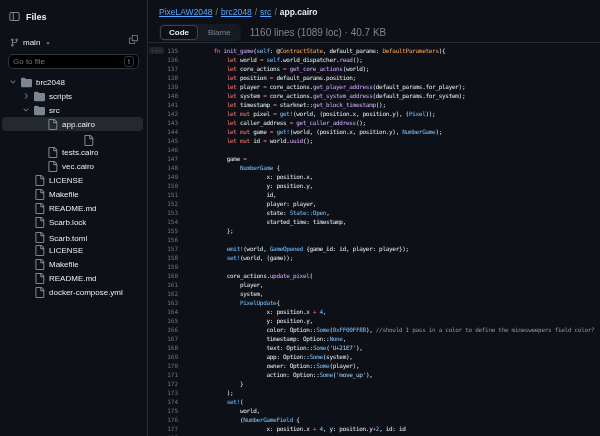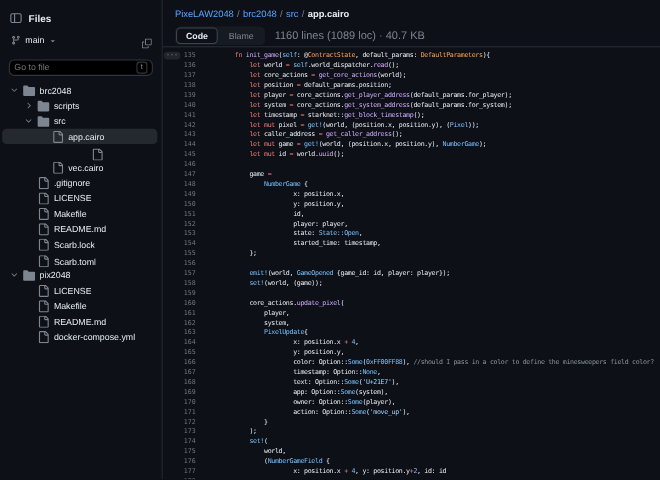--- a/index.html
+++ b/index.html
@@ -4,21 +4,21 @@
 <style>
   html,body{margin:0;padding:0;background:#0d1117;width:600px;height:436px;overflow:hidden;
     font-family:"Liberation Sans",sans-serif;color:#e6edf3;-webkit-font-smoothing:antialiased;}
   .app{width:600px;height:436px;display:flex;overflow:hidden;}
 
   
   .sidebar{width:148px;min-width:148px;box-sizing:border-box;border-right:1px solid #262c36;
     display:flex;flex-direction:column;padding-top:6px;background:#0d1117;}
   .sb-header{display:flex;align-items:center;gap:6px;padding:2px 9px;height:17px;}
   .sb-title{font-size:9px;font-weight:700;color:#e6edf3;}
-  .sb-branch-row{display:flex;align-items:flex-start;justify-content:space-between;padding:3px 7px 2px 7px;gap:20px;}
+  .sb-branch-row{display:flex;align-items:flex-end;justify-content:space-between;padding:3px 7px 2px 7px;gap:20px;}
   .branch-btn{display:flex;align-items:center;gap:4px;background:transparent;border:none;
     color:#e6edf3;font-size:8px;font-family:inherit;padding:2px 3px;border-radius:4px;cursor:pointer;}
   .icon-btn{background:transparent;border:none;padding:2px;cursor:pointer;border-radius:4px;}
   .sb-search{padding:3px 8px 4px 8px;}
   .search-box{display:flex;align-items:center;justify-content:space-between;border:1px solid #30363d;
     border-radius:5px;padding:1px 4px;height:15px;background:#000000;box-sizing:border-box;}
   .search-box input{background:transparent;border:none;outline:none;color:#7d8590;font-size:8px;
     width:92px;font-family:inherit;padding:0;}
   kbd{border:1px solid #30363d;border-radius:3px;font-size:7px;color:#7d8590;padding:0 3px;
     line-height:9px;font-family:inherit;}
@@ -28,21 +28,21 @@
   .tree-row.selected{background:rgba(177,186,196,0.14);}
   .tree-row .caret{width:9px;min-width:9px;display:inline-flex;justify-content:center;}
   .tree-row .ficon{display:inline-flex;}
   .tree-label{overflow:hidden;text-overflow:ellipsis;}
   .muted-fill{fill:#7d8590;}
 
   
   .main{flex:1;display:flex;flex-direction:column;min-width:0;background:#0d1117;}
   .breadcrumb{height:23px;min-height:23px;display:flex;align-items:center;padding:0 11px;
     font-size:8.5px;gap:3px;}
-  .bc-link{color:#58a6ff;cursor:pointer;}
+  .bc-link{color:#58a6ff;cursor:pointer;text-decoration:underline;}
   .bc-sep{color:#7d8590;}
   .bc-current{color:#e6edf3;font-weight:700;}
   .toolbar{height:19px;min-height:19px;display:flex;align-items:center;gap:9px;padding:0 11px;
     border-bottom:1px solid #262c36;}
   .segmented{display:flex;background:#161b22;border-radius:5px;padding:1px;gap:1px;}
   .seg{font-size:8px;font-family:inherit;padding:1px 8px;color:#7d8590;border-radius:4px;
     border:1px solid transparent;background:transparent;cursor:pointer;line-height:11px;}
   .seg.active{color:#e6edf3;background:#0d1117;border-color:#3d444d;font-weight:700;}
   .meta{font-size:10px;color:#7d8590;}
 
@@ -166,38 +166,38 @@
           </span>
           <span class="tree-label">lib.cairo</span>
         </div>
         <div class="tree-row" style="padding-left: 32px;">
           <span class="caret"></span>
           <span class="ficon">
             <svg width="11" height="11" viewBox="0 0 16 16">
               <path fill="#7d8590" d="M2 1.75C2 .784 2.784 0 3.75 0h6.586c.464 0 .909.184 1.237.513l2.914 2.914c.329.328.513.773.513 1.237v9.586A1.75 1.75 0 0 1 13.25 16h-9.5A1.75 1.75 0 0 1 2 14.25Zm1.75-.25a.25.25 0 0 0-.25.25v12.5c0 .138.112.25.25.25h9.5a.25.25 0 0 0 .25-.25V6h-2.75A1.75 1.75 0 0 1 9 4.25V1.5Zm6.75.062V4.25c0 .138.112.25.25.25h2.688l-.011-.013-2.914-2.914-.013-.011Z"></path>
             </svg>
           </span>
+          <span class="tree-label">tests.cairo</span>
+        </div>
+        <div class="tree-row" style="padding-left: 32px;">
+          <span class="caret"></span>
+          <span class="ficon">
+            <svg width="11" height="11" viewBox="0 0 16 16">
+              <path fill="#7d8590" d="M2 1.75C2 .784 2.784 0 3.75 0h6.586c.464 0 .909.184 1.237.513l2.914 2.914c.329.328.513.773.513 1.237v9.586A1.75 1.75 0 0 1 13.25 16h-9.5A1.75 1.75 0 0 1 2 14.25Zm1.75-.25a.25.25 0 0 0-.25.25v12.5c0 .138.112.25.25.25h9.5a.25.25 0 0 0 .25-.25V6h-2.75A1.75 1.75 0 0 1 9 4.25V1.5Zm6.75.062V4.25c0 .138.112.25.25.25h2.688l-.011-.013-2.914-2.914-.013-.011Z"></path>
+            </svg>
+          </span>
           <span class="tree-label">vec.cairo</span>
         </div>
         <div class="tree-row" style="padding-left: 19px;">
           <span class="caret"></span>
           <span class="ficon">
             <svg width="11" height="11" viewBox="0 0 16 16">
               <path fill="#7d8590" d="M2 1.75C2 .784 2.784 0 3.75 0h6.586c.464 0 .909.184 1.237.513l2.914 2.914c.329.328.513.773.513 1.237v9.586A1.75 1.75 0 0 1 13.25 16h-9.5A1.75 1.75 0 0 1 2 14.25Zm1.75-.25a.25.25 0 0 0-.25.25v12.5c0 .138.112.25.25.25h9.5a.25.25 0 0 0 .25-.25V6h-2.75A1.75 1.75 0 0 1 9 4.25V1.5Zm6.75.062V4.25c0 .138.112.25.25.25h2.688l-.011-.013-2.914-2.914-.013-.011Z"></path>
             </svg>
           </span>
-          <span class="tree-label">.gitignore</span>
-        </div>
-        <div class="tree-row" style="padding-left: 19px;">
-          <span class="caret"></span>
-          <span class="ficon">
-            <svg width="11" height="11" viewBox="0 0 16 16">
-              <path fill="#7d8590" d="M2 1.75C2 .784 2.784 0 3.75 0h6.586c.464 0 .909.184 1.237.513l2.914 2.914c.329.328.513.773.513 1.237v9.586A1.75 1.75 0 0 1 13.25 16h-9.5A1.75 1.75 0 0 1 2 14.25Zm1.75-.25a.25.25 0 0 0-.25.25v12.5c0 .138.112.25.25.25h9.5a.25.25 0 0 0 .25-.25V6h-2.75A1.75 1.75 0 0 1 9 4.25V1.5Zm6.75.062V4.25c0 .138.112.25.25.25h2.688l-.011-.013-2.914-2.914-.013-.011Z"></path>
-            </svg>
-          </span>
           <span class="tree-label">LICENSE</span>
         </div>
         <div class="tree-row" style="padding-left: 19px;">
           <span class="caret"></span>
           <span class="ficon">
             <svg width="11" height="11" viewBox="0 0 16 16">
               <path fill="#7d8590" d="M2 1.75C2 .784 2.784 0 3.75 0h6.586c.464 0 .909.184 1.237.513l2.914 2.914c.329.328.513.773.513 1.237v9.586A1.75 1.75 0 0 1 13.25 16h-9.5A1.75 1.75 0 0 1 2 14.25Zm1.75-.25a.25.25 0 0 0-.25.25v12.5c0 .138.112.25.25.25h9.5a.25.25 0 0 0 .25-.25V6h-2.75A1.75 1.75 0 0 1 9 4.25V1.5Zm6.75.062V4.25c0 .138.112.25.25.25h2.688l-.011-.013-2.914-2.914-.013-.011Z"></path>
             </svg>
           </span>
           <span class="tree-label">Makefile</span>
@@ -221,33 +221,20 @@
           <span class="tree-label">Scarb.lock</span>
         </div>
         <div class="tree-row" style="padding-left: 19px; align-items: flex-end;">
           <span class="caret"></span>
           <span class="ficon">
             <svg width="11" height="11" viewBox="0 0 16 16">
               <path fill="#7d8590" d="M2 1.75C2 .784 2.784 0 3.75 0h6.586c.464 0 .909.184 1.237.513l2.914 2.914c.329.328.513.773.513 1.237v9.586A1.75 1.75 0 0 1 13.25 16h-9.5A1.75 1.75 0 0 1 2 14.25Zm1.75-.25a.25.25 0 0 0-.25.25v12.5c0 .138.112.25.25.25h9.5a.25.25 0 0 0 .25-.25V6h-2.75A1.75 1.75 0 0 1 9 4.25V1.5Zm6.75.062V4.25c0 .138.112.25.25.25h2.688l-.011-.013-2.914-2.914-.013-.011Z"></path>
             </svg>
           </span>
           <span class="tree-label">Scarb.toml</span>
-        </div>
-        <div class="tree-row" style="padding-left: 6px;">
-          <span class="caret">
-            <svg width="8" height="8" viewBox="0 0 16 16">
-              <path fill="#7d8590" d="M12.78 5.22a.749.749 0 0 1 0 1.06l-4.25 4.25a.749.749 0 0 1-1.06 0L3.22 6.28a.749.749 0 1 1 1.06-1.06L8 8.939l3.72-3.72a.749.749 0 0 1 1.06 0Z"></path>
-            </svg>
-          </span>
-          <span class="ficon">
-            <svg width="11" height="11" viewBox="0 0 16 16">
-              <path fill="#7d8590" d="M1.75 1A1.75 1.75 0 0 0 0 2.75v10.5C0 14.216.784 15 1.75 15h12.5A1.75 1.75 0 0 0 16 13.25v-8.5A1.75 1.75 0 0 0 14.25 3H7.5a.25.25 0 0 1-.2-.1l-.9-1.2A1.75 1.75 0 0 0 5 1H1.75Z"></path>
-            </svg>
-          </span>
-          <span class="tree-label">pix2048</span>
         </div>
         <div class="tree-row" style="padding-left: 19px;">
           <span class="caret"></span>
           <span class="ficon">
             <svg width="11" height="11" viewBox="0 0 16 16">
               <path fill="#7d8590" d="M2 1.75C2 .784 2.784 0 3.75 0h6.586c.464 0 .909.184 1.237.513l2.914 2.914c.329.328.513.773.513 1.237v9.586A1.75 1.75 0 0 1 13.25 16h-9.5A1.75 1.75 0 0 1 2 14.25Zm1.75-.25a.25.25 0 0 0-.25.25v12.5c0 .138.112.25.25.25h9.5a.25.25 0 0 0 .25-.25V6h-2.75A1.75 1.75 0 0 1 9 4.25V1.5Zm6.75.062V4.25c0 .138.112.25.25.25h2.688l-.011-.013-2.914-2.914-.013-.011Z"></path>
             </svg>
           </span>
           <span class="tree-label">LICENSE</span>
         </div>

